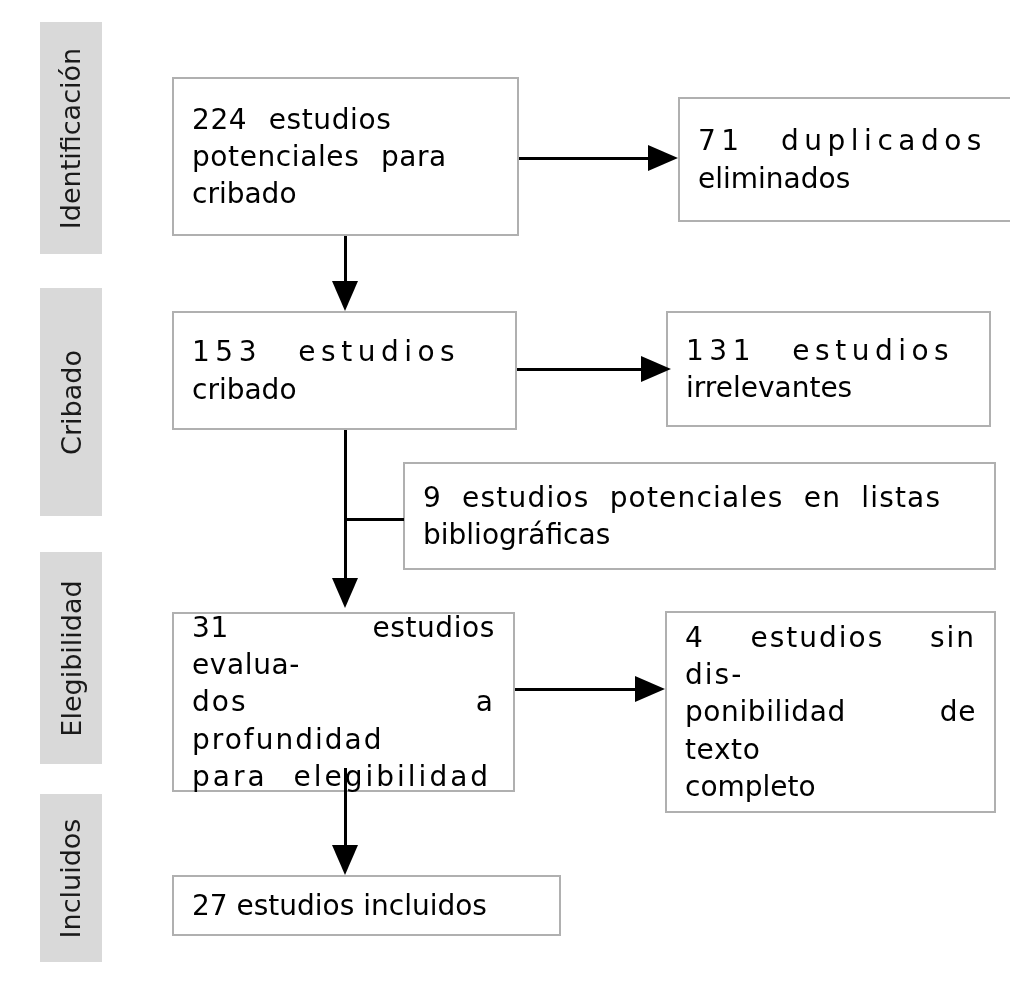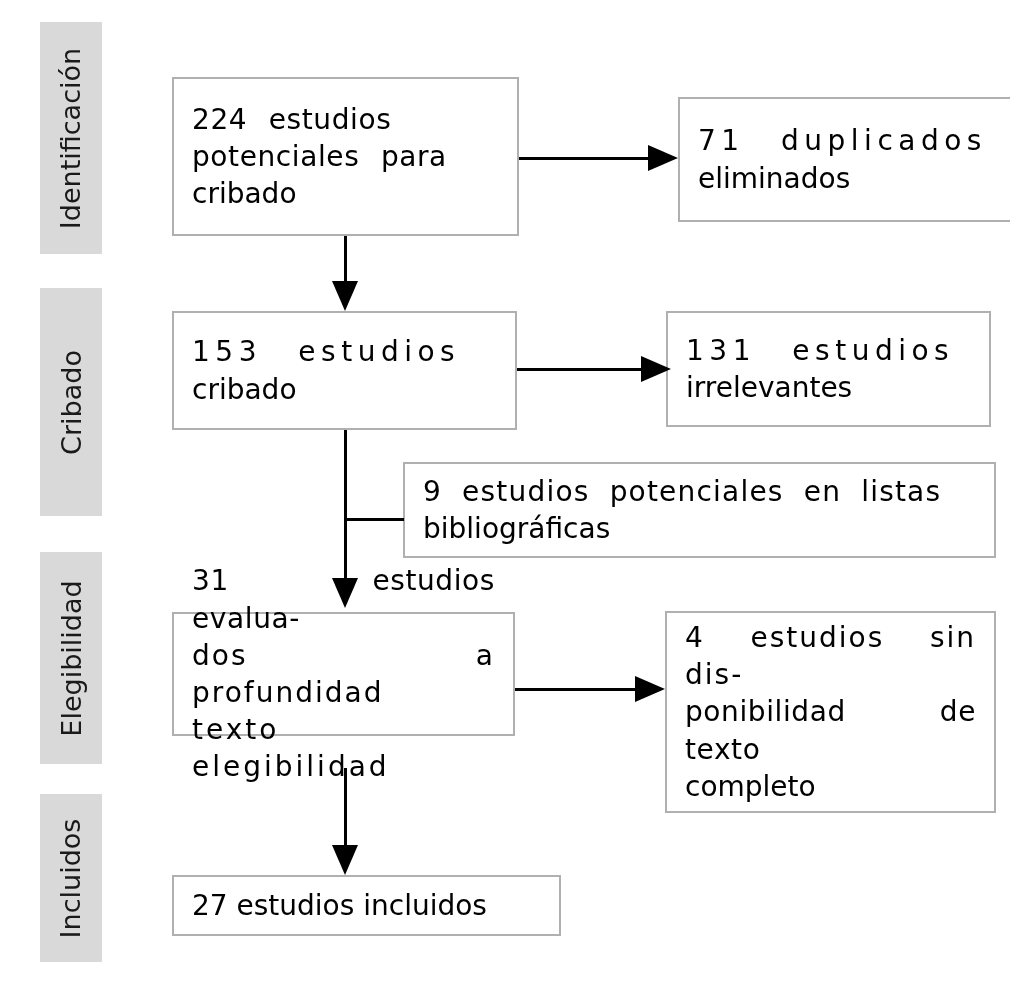--- a/index.html
+++ b/index.html
@@ -116,32 +116,32 @@
     </div>
   </div>
 
   <div class="fbox" style="left:666px;top:311px;width:325px;height:116px;">
     <div class="ftext">
       <span class="ln j2">131 estudios</span>
       <span class="ln plain">irrelevantes</span>
     </div>
   </div>
 
-  <div class="fbox" style="left:403px;top:462px;width:593px;height:96px;">
+  <div class="fbox" style="left:403px;top:462px;width:593px;height:108px;">
     <div class="ftext">
       <span class="ln j4">9 estudios potenciales en listas</span>
       <span class="ln plain">bibliográficas</span>
     </div>
   </div>
 
-  <div class="fbox" style="left:172px;top:612px;width:343px;height:124px;">
+  <div class="fbox" style="left:172px;top:612px;width:343px;height:180px;">
     <div class="ftext">
       <span class="ln j3">31 estudios evalua-</span>
       <span class="ln j1">dos a profundidad</span>
-      <span class="ln j5">texto elegibilidad</span>
+      <span class="ln j5">para elegibilidad</span>
     </div>
   </div>
 
   <div class="fbox" style="left:665px;top:611px;width:331px;height:202px;">
     <div class="ftext">
       <span class="ln j1">4 estudios sin dis-</span>
       <span class="ln j3">ponibilidad de texto</span>
       <span class="ln plain">completo</span>
     </div>
   </div>

